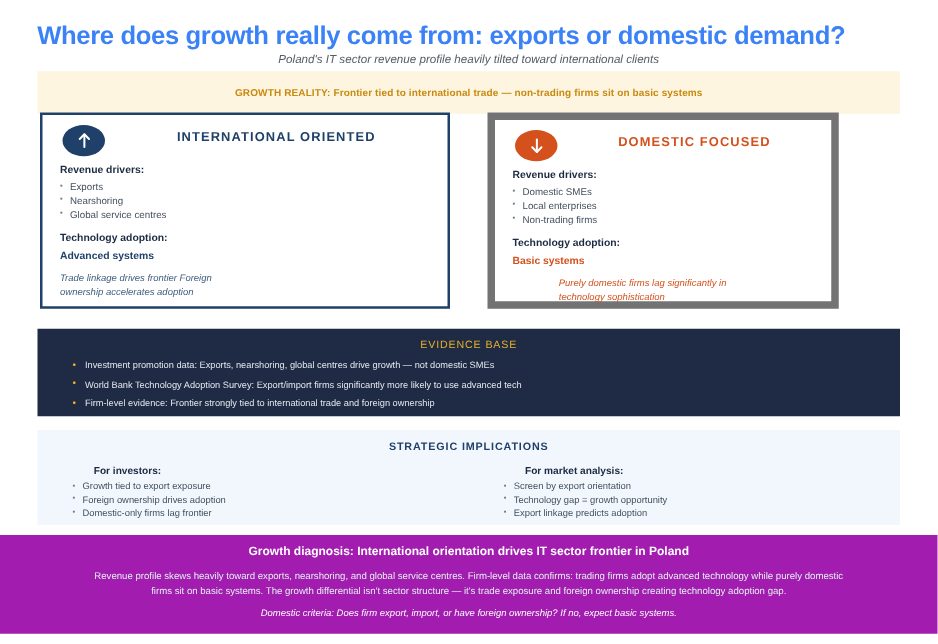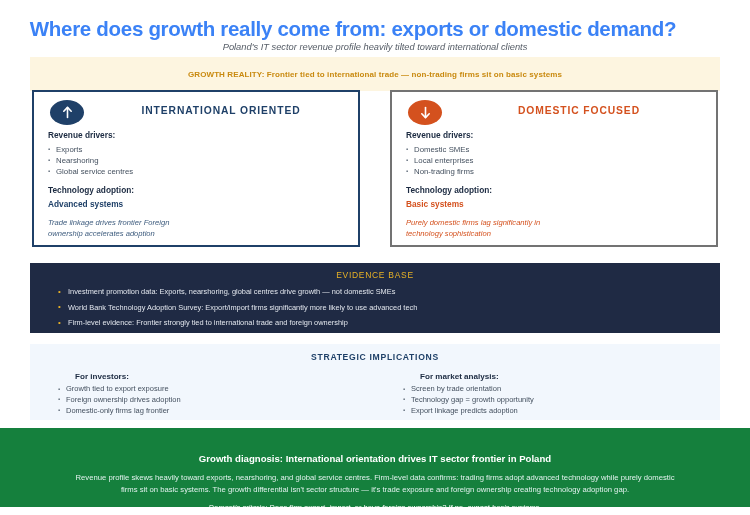--- a/index.html
+++ b/index.html
@@ -67,22 +67,22 @@
     background: #ffffff;
     box-sizing: border-box;
   }
   .card-intl {
     left: 32px;
     width: 328px;
     border: 2px solid #1f4068;
   }
   .card-dom {
     left: 390px;
-    width: 328px;
-    border: 2px solid #737373;
+    width: 281px;
+    border: 6px solid #737373;
   }
   .card-head {
     position: relative;
     height: 36px;
   }
   .badge {
     position: absolute;
     left: 16px; top: 8px;
     width: 34px;
     height: 25px;
@@ -142,21 +142,21 @@
   }
   .adopt-intl { color: #1f4068; }
   .adopt-dom  { color: #d4511e; }
   .note {
     font-size: 7.6px;
     font-style: italic;
     line-height: 1.45;
     max-width: 150px;
   }
   .note-intl { color: #3e5c7e; }
-  .note-dom  { color: #d4511e; }
+  .note-dom  { color: #d4511e; margin-left: 37px; }
 
   
   .evidence {
     position: absolute;
     left: 30px; top: 263px;
     width: 690px;
     height: 70px;
     background: #1f2a44;
     box-sizing: border-box;
     padding: 7px 0 0 0;
@@ -244,23 +244,23 @@
     font-size: 6px;
     color: #6b7684;
   }
 
   
   .footer {
     position: absolute;
     left: 0; top: 428px;
     width: 750px;
     height: 79px;
-    background: #15803d;
-    box-sizing: border-box;
-    padding-top: 25px;
+    background: #a21caf;
+    box-sizing: border-box;
+    padding-top: 8px;
   }
   .footer-title {
     text-align: center;
     font-size: 9.6px;
     font-weight: bold;
     color: #ffffff;
     margin-bottom: 8px;
   }
   .footer-body {
     text-align: center;
@@ -352,21 +352,21 @@
         <h4>For investors:</h4>
         <ul>
           <li>Growth tied to export exposure</li>
           <li>Foreign ownership drives adoption</li>
           <li>Domestic-only firms lag frontier</li>
         </ul>
       </div>
       <div class="strategic-col">
         <h4>For market analysis:</h4>
         <ul>
-          <li>Screen by trade orientation</li>
+          <li>Screen by export orientation</li>
           <li>Technology gap = growth opportunity</li>
           <li>Export linkage predicts adoption</li>
         </ul>
       </div>
     </div>
   </div>
 
   <div class="footer">
     <div class="footer-title">Growth diagnosis: International orientation drives IT sector frontier in Poland</div>
     <div class="footer-body">Revenue profile skews heavily toward exports, nearshoring, and global service centres. Firm-level data confirms: trading firms adopt advanced technology while purely domestic firms sit on basic systems. The growth differential isn't sector structure — it's trade exposure and foreign ownership creating technology adoption gap.</div>

